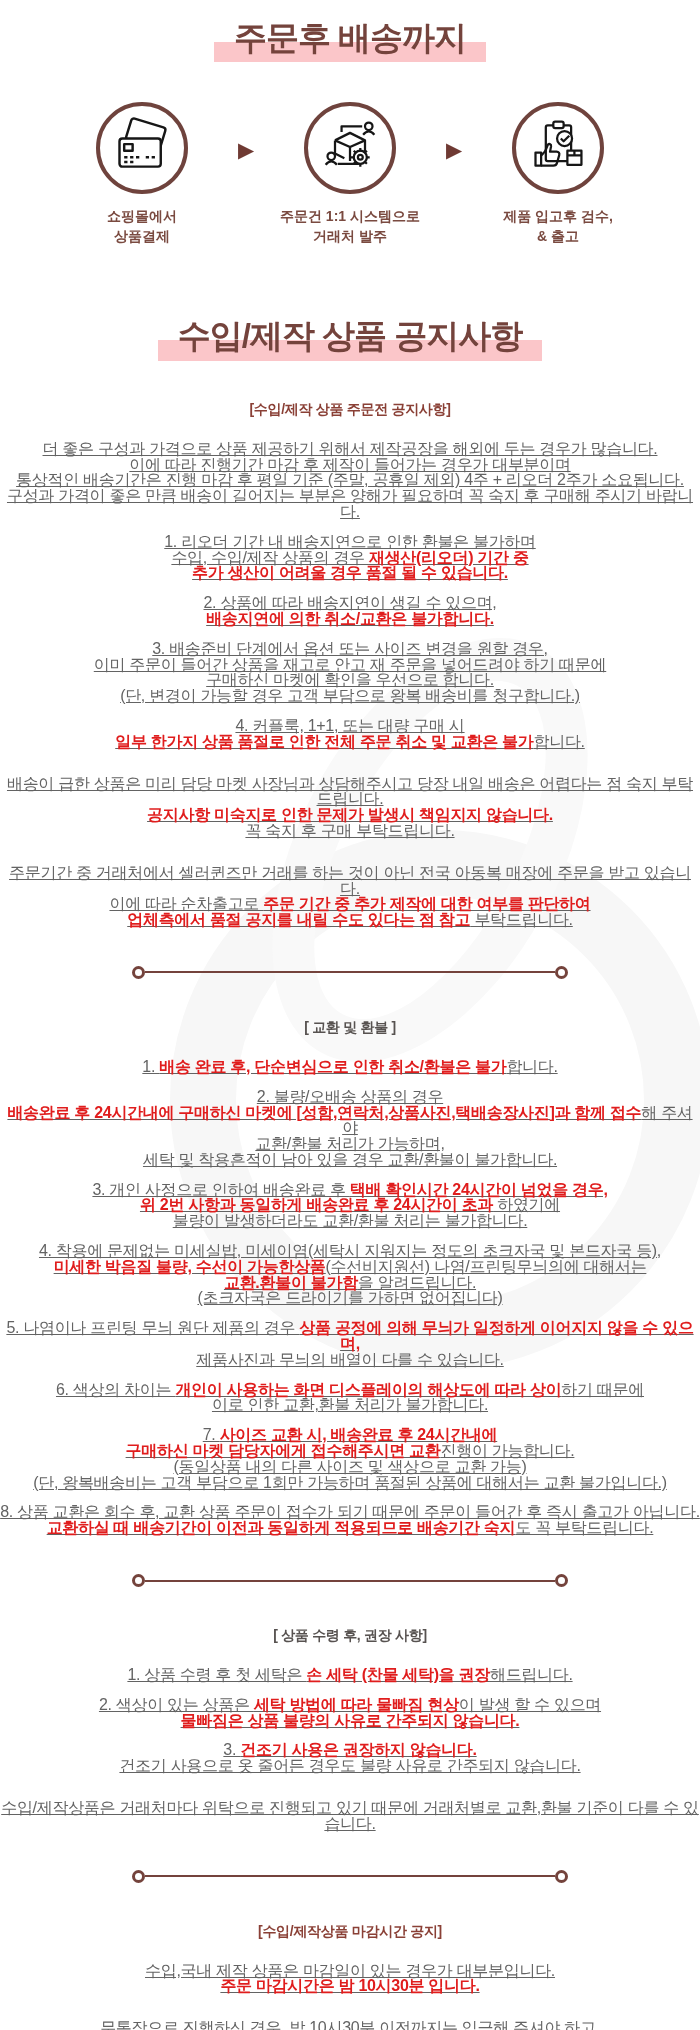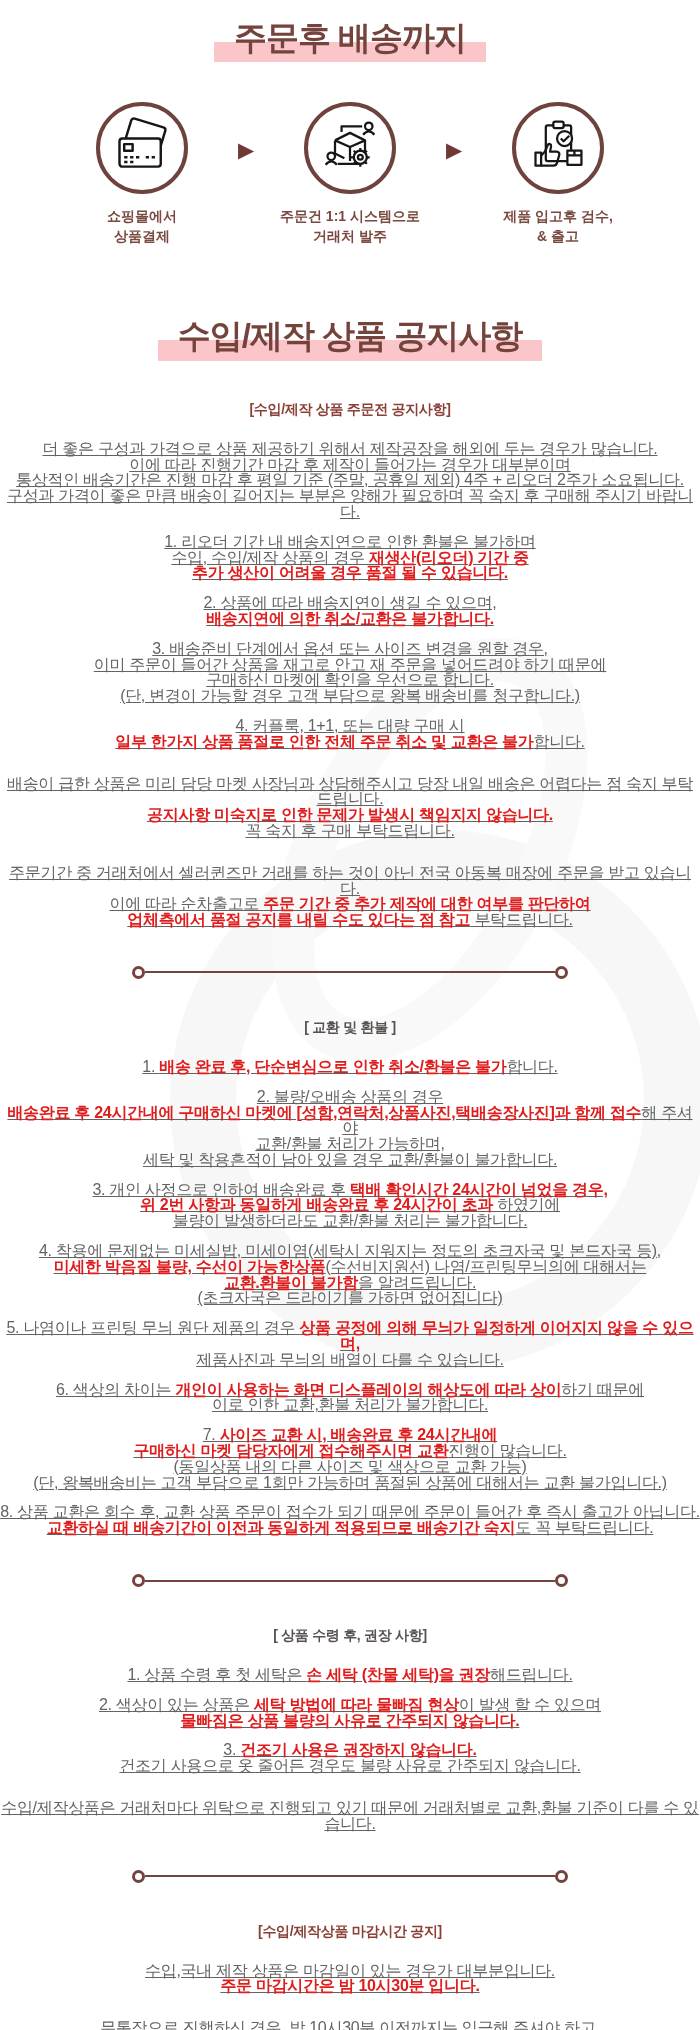--- a/index.html
+++ b/index.html
@@ -201,21 +201,21 @@
         <div class="para">
           <div><span>5. 나염이나 프린팅 무늬 원단 제품의 경우 </span><span class="red">상품 공정에 의해 무늬가 일정하게 이어지지 않을 수 있으며,</span></div>
           <div><span>제품사진과 무늬의 배열이 다를 수 있습니다.</span></div>
         </div>
         <div class="para">
           <div><span>6. 색상의 차이는 </span><span class="red">개인이 사용하는 화면 디스플레이의 해상도에 따라 상이</span><span>하기 때문에</span></div>
           <div><span>이로 인한 교환,환불 처리가 불가합니다.</span></div>
         </div>
         <div class="para">
           <div><span>7. </span><span class="red">사이즈 교환 시, 배송완료 후 24시간내에</span></div>
-          <div><span class="red">구매하신 마켓 담당자에게 접수해주시면 교환</span><span>진행이 많습니다.</span></div>
+          <div><span class="red">구매하신 마켓 담당자에게 접수해주시면 교환</span><span>진행이 가능합니다.</span></div>
           <div><span>(동일상품 내의 다른 사이즈 및 색상으로 교환 가능)</span></div>
           <div><span>(단, 왕복배송비는 고객 부담으로 1회만 가능하며 품절된 상품에 대해서는 교환 불가입니다.)</span></div>
         </div>
         <div class="para">
           <div><span>8. 상품 교환은 회수 후, 교환 상품 주문이 접수가 되기 때문에 주문이 들어간 후 즉시 출고가 아닙니다.</span></div>
           <div><span class="red">교환하실 때 배송기간이 이전과 동일하게 적용되므로 배송기간 숙지</span><span>도 꼭 부탁드립니다.</span></div>
         </div>
         <div class="divider">
           <span class="dot"></span>
           <span class="rule"></span>

